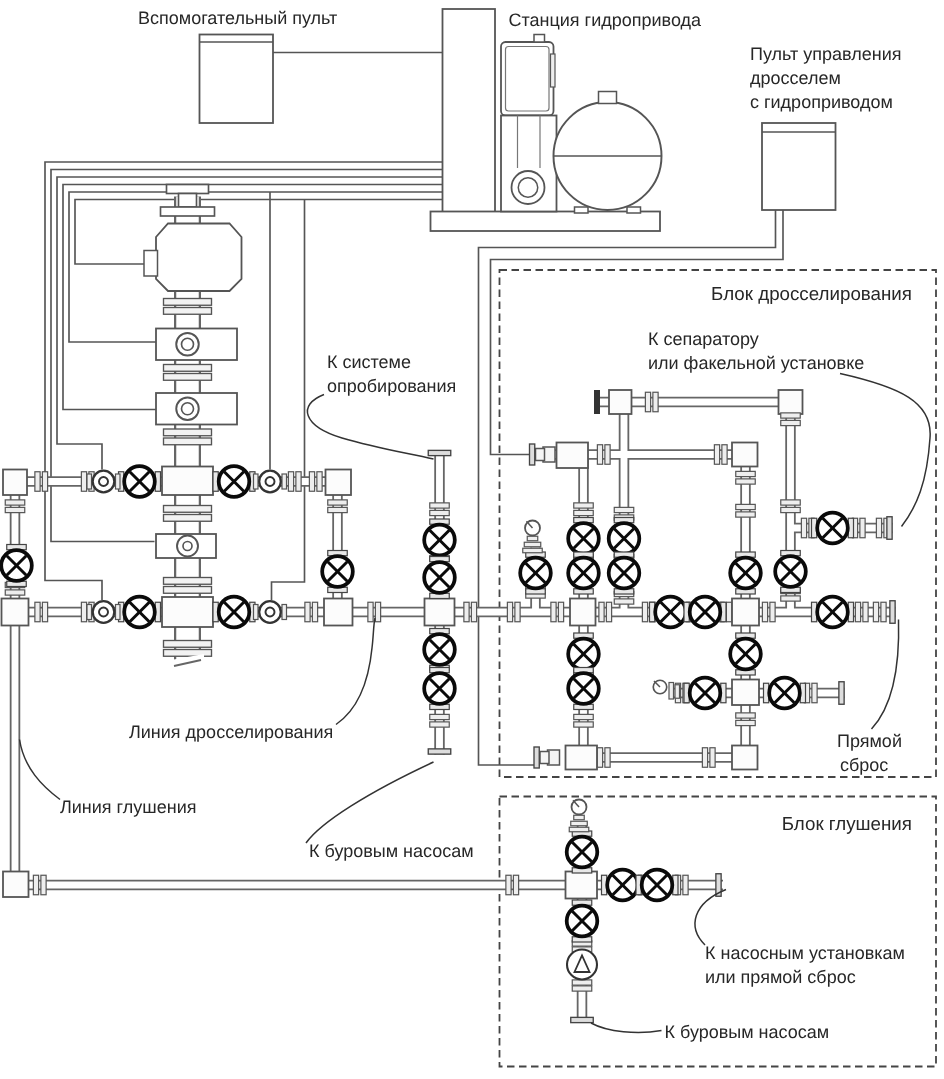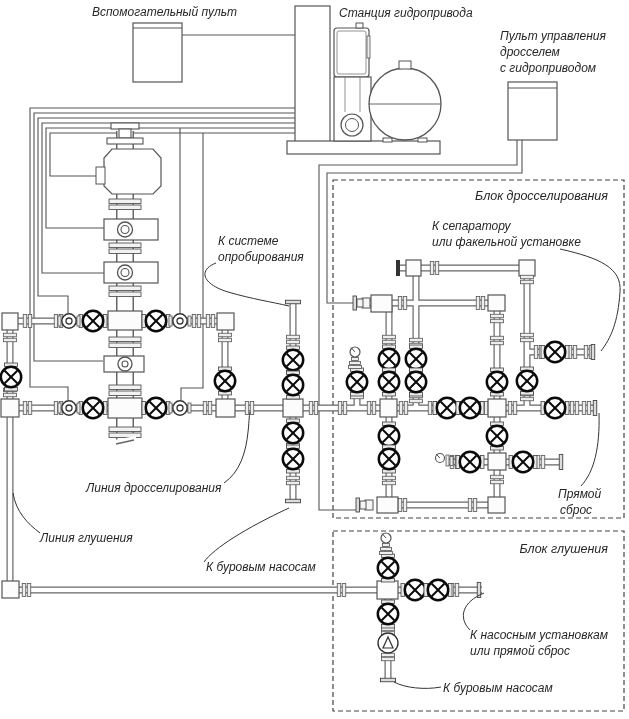--- a/index.html
+++ b/index.html
@@ -1,17 +1,17 @@
 <!DOCTYPE html>
 <html><head>
 <meta charset="utf-8">
 <style>
   html,body{margin:0;padding:0;background:#ffffff;}
   body{font-family:"Liberation Sans", sans-serif;}
-  #stage{width:629px;height:719px;position:relative;background:#fff;overflow:hidden;font-style:italic;}
+  #stage{width:629px;height:719px;position:relative;background:#fff;overflow:hidden;}
   svg{display:block;}
   text{fill:#272727;font-family:"Liberation Sans",sans-serif;font-size:12px;}
   .blocklabel{font-size:12.5px;}
 </style>
 </head>
 <body>
 
 <div id="stage">
 <svg id="svg" width="629" height="719" viewBox="0 0 629 719">
   <g id="gen">

